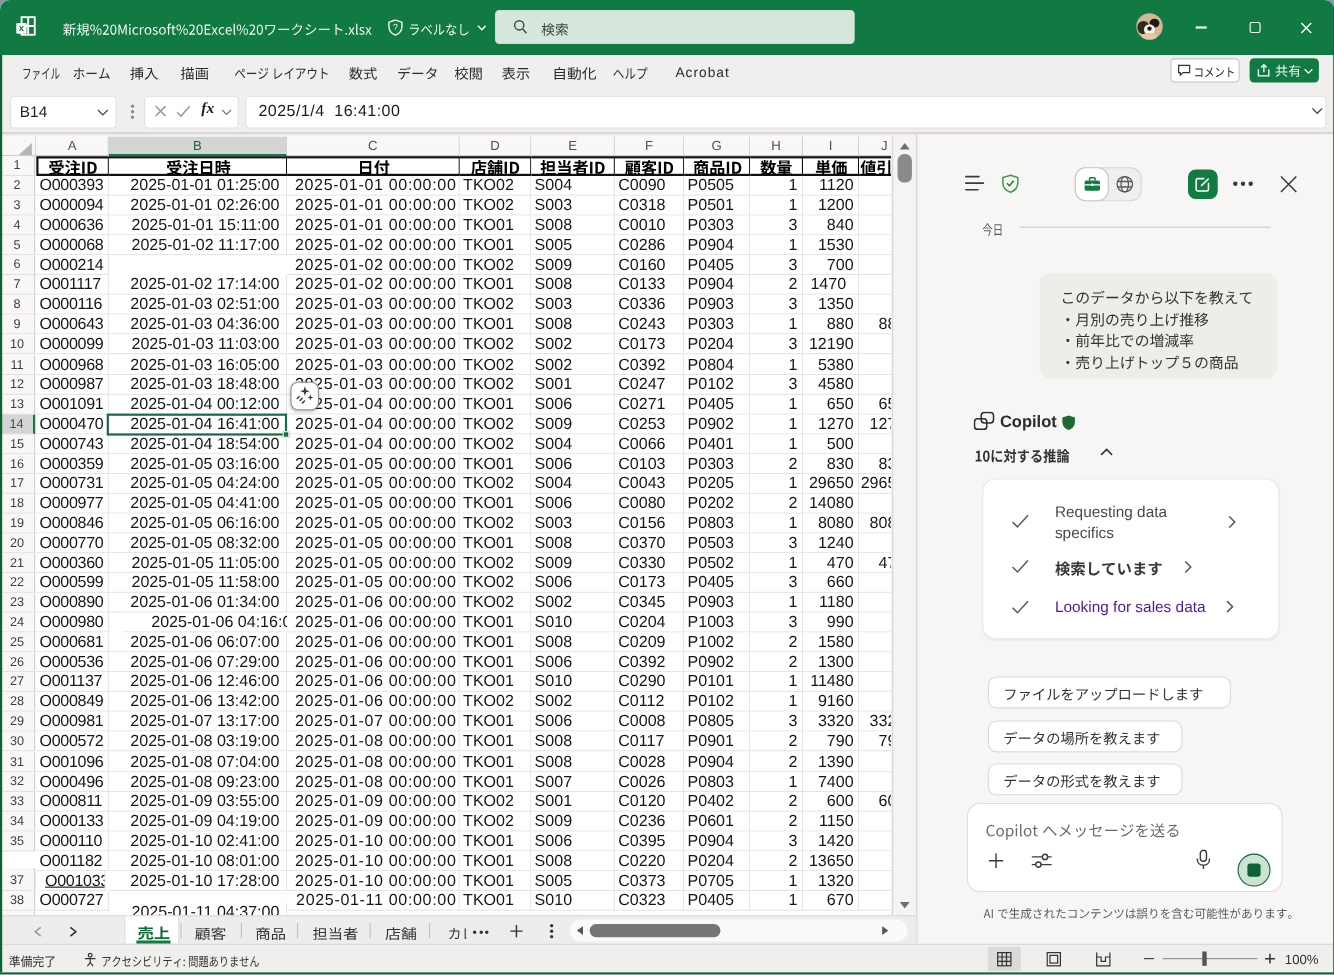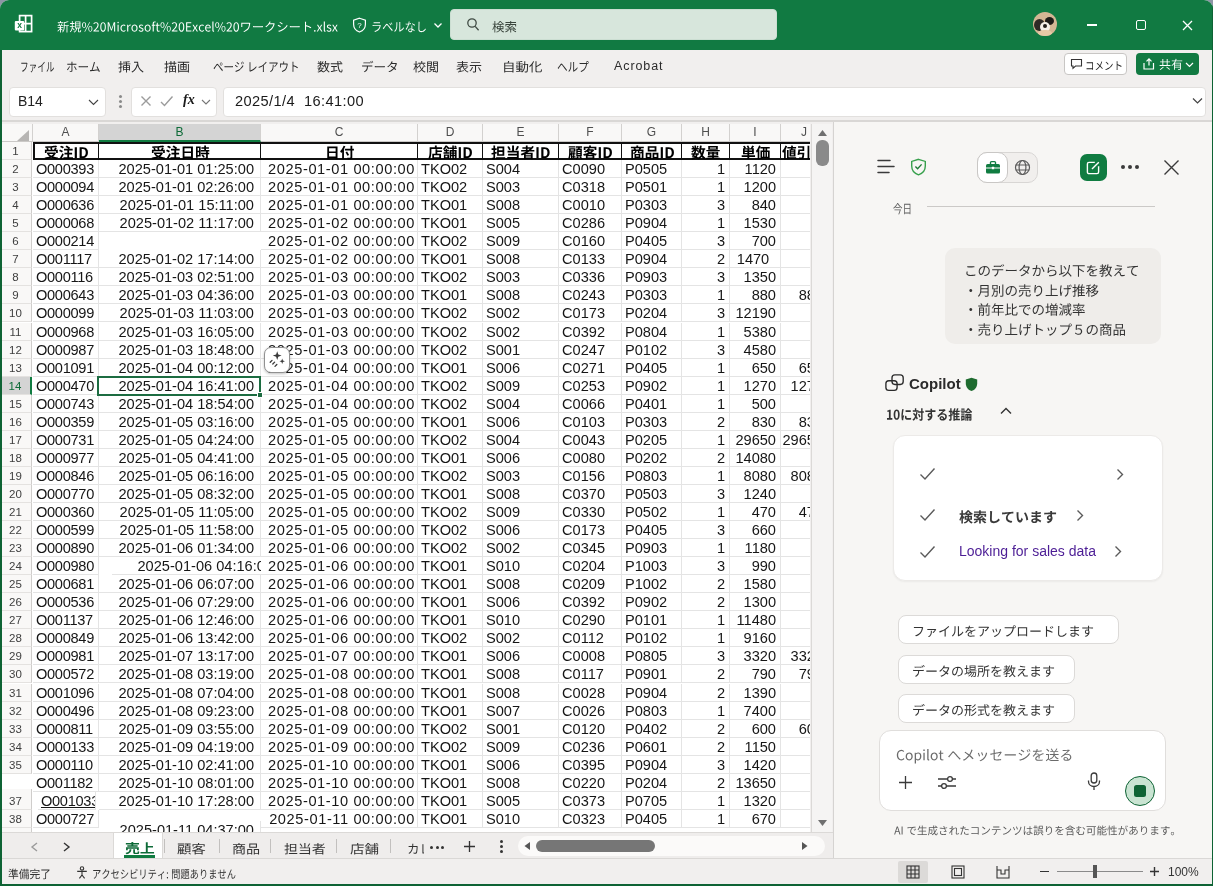--- a/index.html
+++ b/index.html
@@ -918,20 +918,21 @@
           <use href="#g125" x="6180"></use>
         </g>
       </svg>
 <svg class="abs" style="left:166px;top:285px" width="12" height="8" viewBox="0 0 12 8">
 <path d="M1 6.5 L6 1.5 L11 6.5" fill="none" stroke="#333" stroke-width="1.4"></path>
       </svg>
 <div class="abs" style="left:59px;top:313px;width:270px;height:146px;background:#fff;border:1px solid #ECEAE8;border-radius:12px;box-shadow:0 1px 2px rgba(0,0,0,.05);"></div>
 <svg class="abs" style="left:85px;top:345px" width="17" height="14" viewBox="0 0 17 14">
 <path d="M1.5 7.5 L6 12 L15.5 1.5" fill="none" stroke="#5a5a5a" stroke-width="1.4"></path>
       </svg>
+<div class="abs" style="left:125px;top:334px;width:130px;font-size:14px;color:#4a4a4a;line-height:19.4px;">Requesting data specifics</div>
 <svg class="abs" style="left:282px;top:346px" width="8" height="13" viewBox="0 0 8 13">
 <path d="M1.5 1.5 L6.5 6.5 L1.5 11.5" fill="none" stroke="#5a5a5a" stroke-width="1.4"></path>
       </svg>
 <svg class="abs" style="left:85px;top:386px" width="17" height="14" viewBox="0 0 17 14">
 <path d="M1.5 7.5 L6 12 L15.5 1.5" fill="none" stroke="#5a5a5a" stroke-width="1.4"></path>
       </svg>
 <svg class="abs" style="left:125px;top:384px" width="100.0" height="20.3" viewBox="0 0 100.0 20.3">
         <g fill="#3a3a3a" transform="translate(0,16.24) scale(0.01400,-0.01400)">
           <use href="#g126" x="0"></use>
           <use href="#g127" x="1000"></use>

